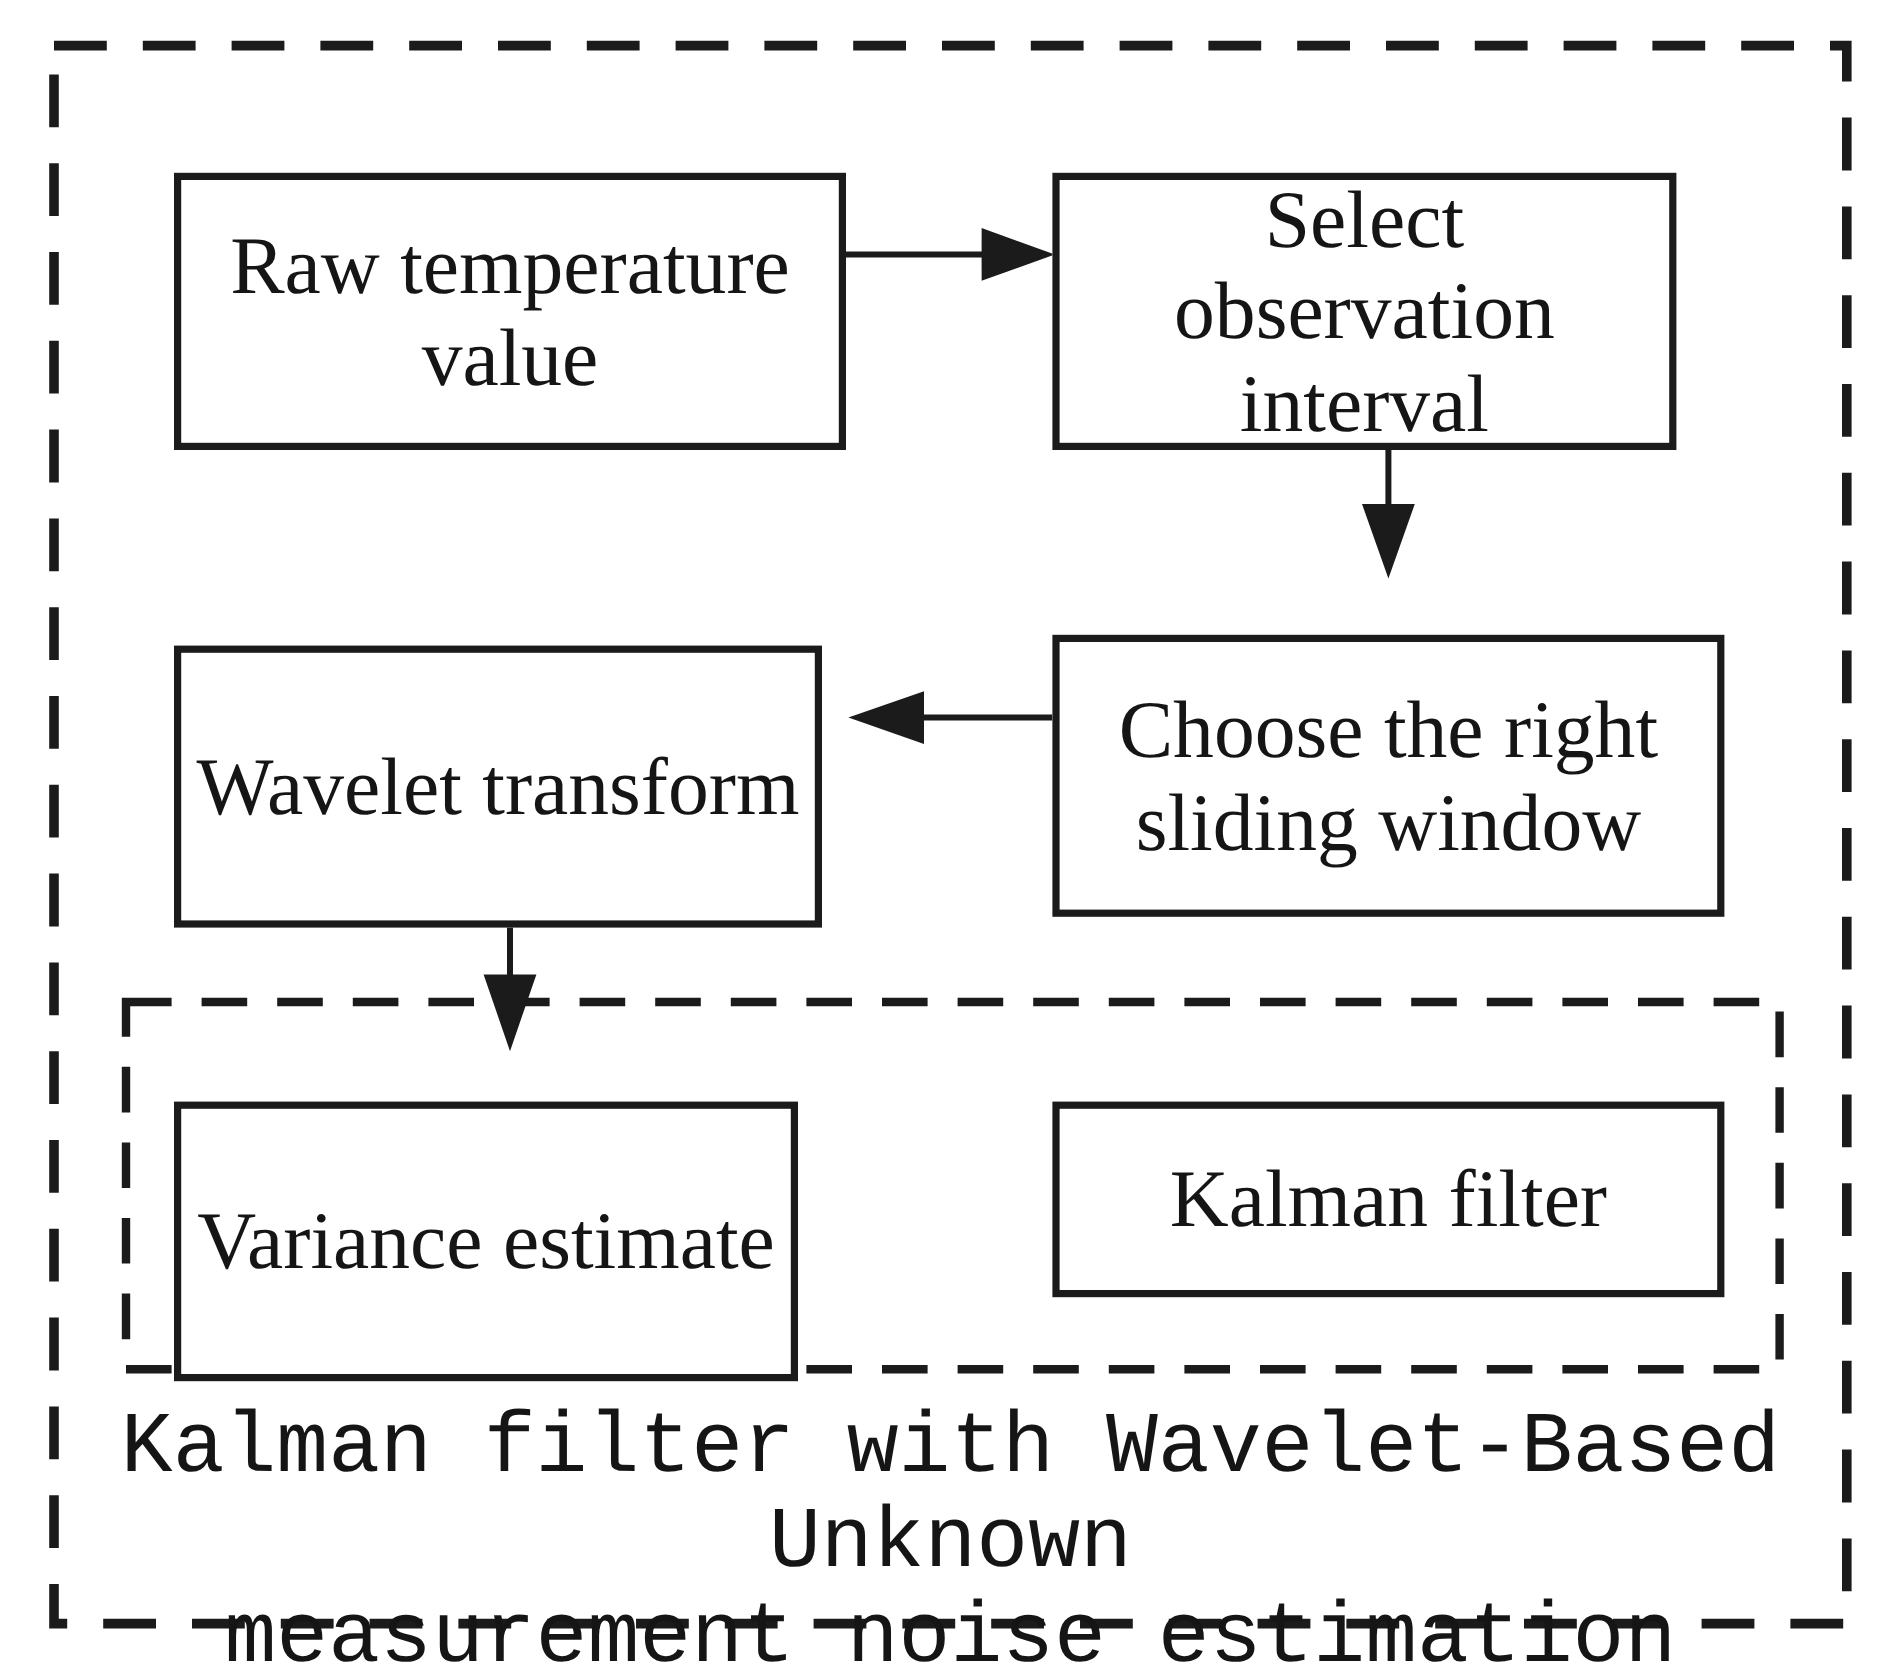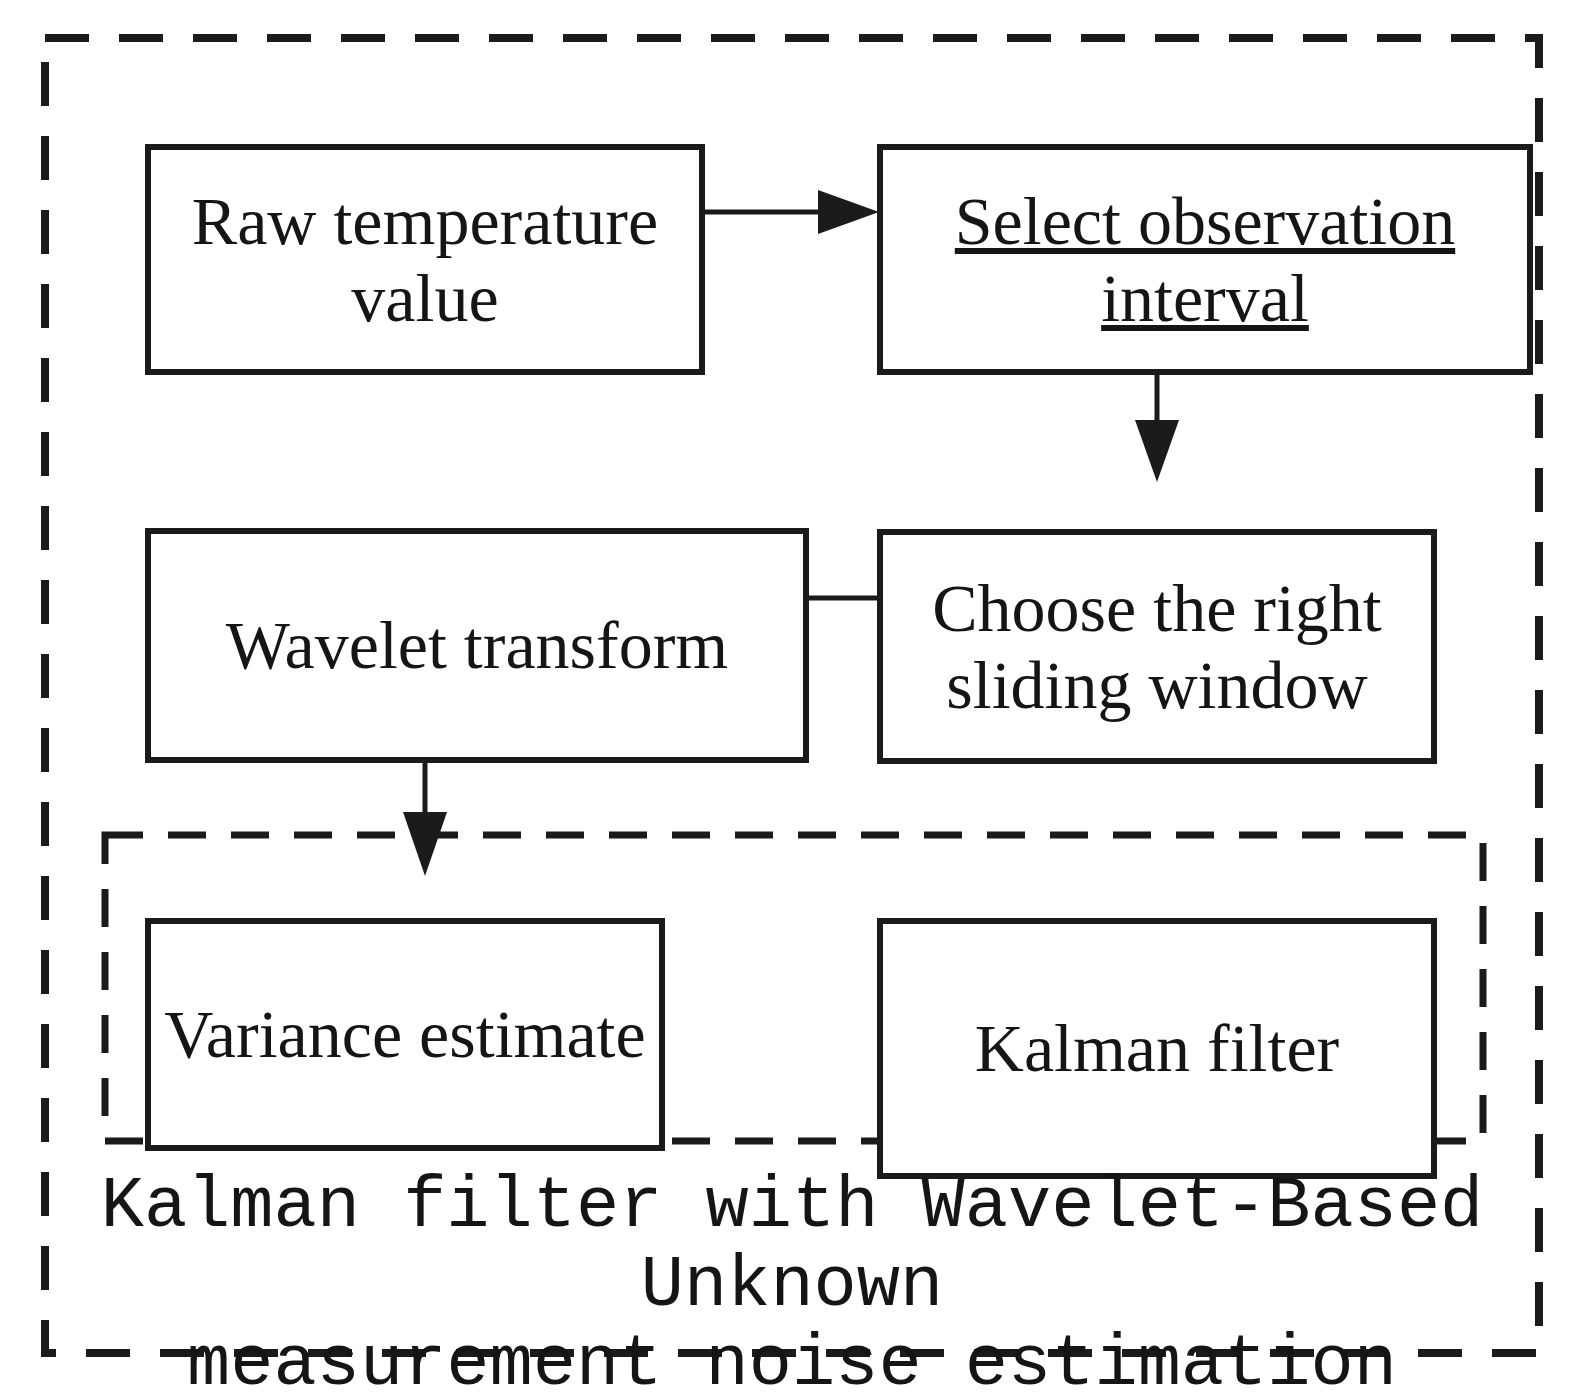--- a/index.html
+++ b/index.html
@@ -32,25 +32,25 @@
     align-items: center;
     justify-content: center;
     text-align: center;
     font-size: 68px;
     line-height: 1.12;
     white-space: pre-line;
     padding: 0 4px;
     margin-top: 48px;
   }
   .box-raw      { left: 145px; top: 96px;  width: 560px; height: 231px; }
-  .box-select   { left: 877px; top: 96px;  width: 656px; height: 231px; text-decoration: underline; }
+  .box-select   { left: 877px; top: 96px;  width: 520px; height: 231px; }
   .box-choose   { left: 877px; top: 481px; width: 560px; height: 235px; }
-  .box-wavelet  { left: 145px; top: 480px; width: 664px; height: 235px; }
+  .box-wavelet  { left: 145px; top: 490px; width: 540px; height: 235px; }
   .box-variance { left: 145px; top: 870px; width: 520px; height: 233px; }
-  .box-kalman   { left: 877px; top: 870px; width: 560px; height: 261px; }
+  .box-kalman   { left: 877px; top: 870px; width: 560px; height: 163px; }
   .caption {
     position: absolute;
     left: 45px;
     top: 1168px;
     width: 1494px;
     text-align: center;
     font-size: 72px;
     line-height: 1.1;
     white-space: pre-line;
     font-family: Liberation Mono, monospace;

